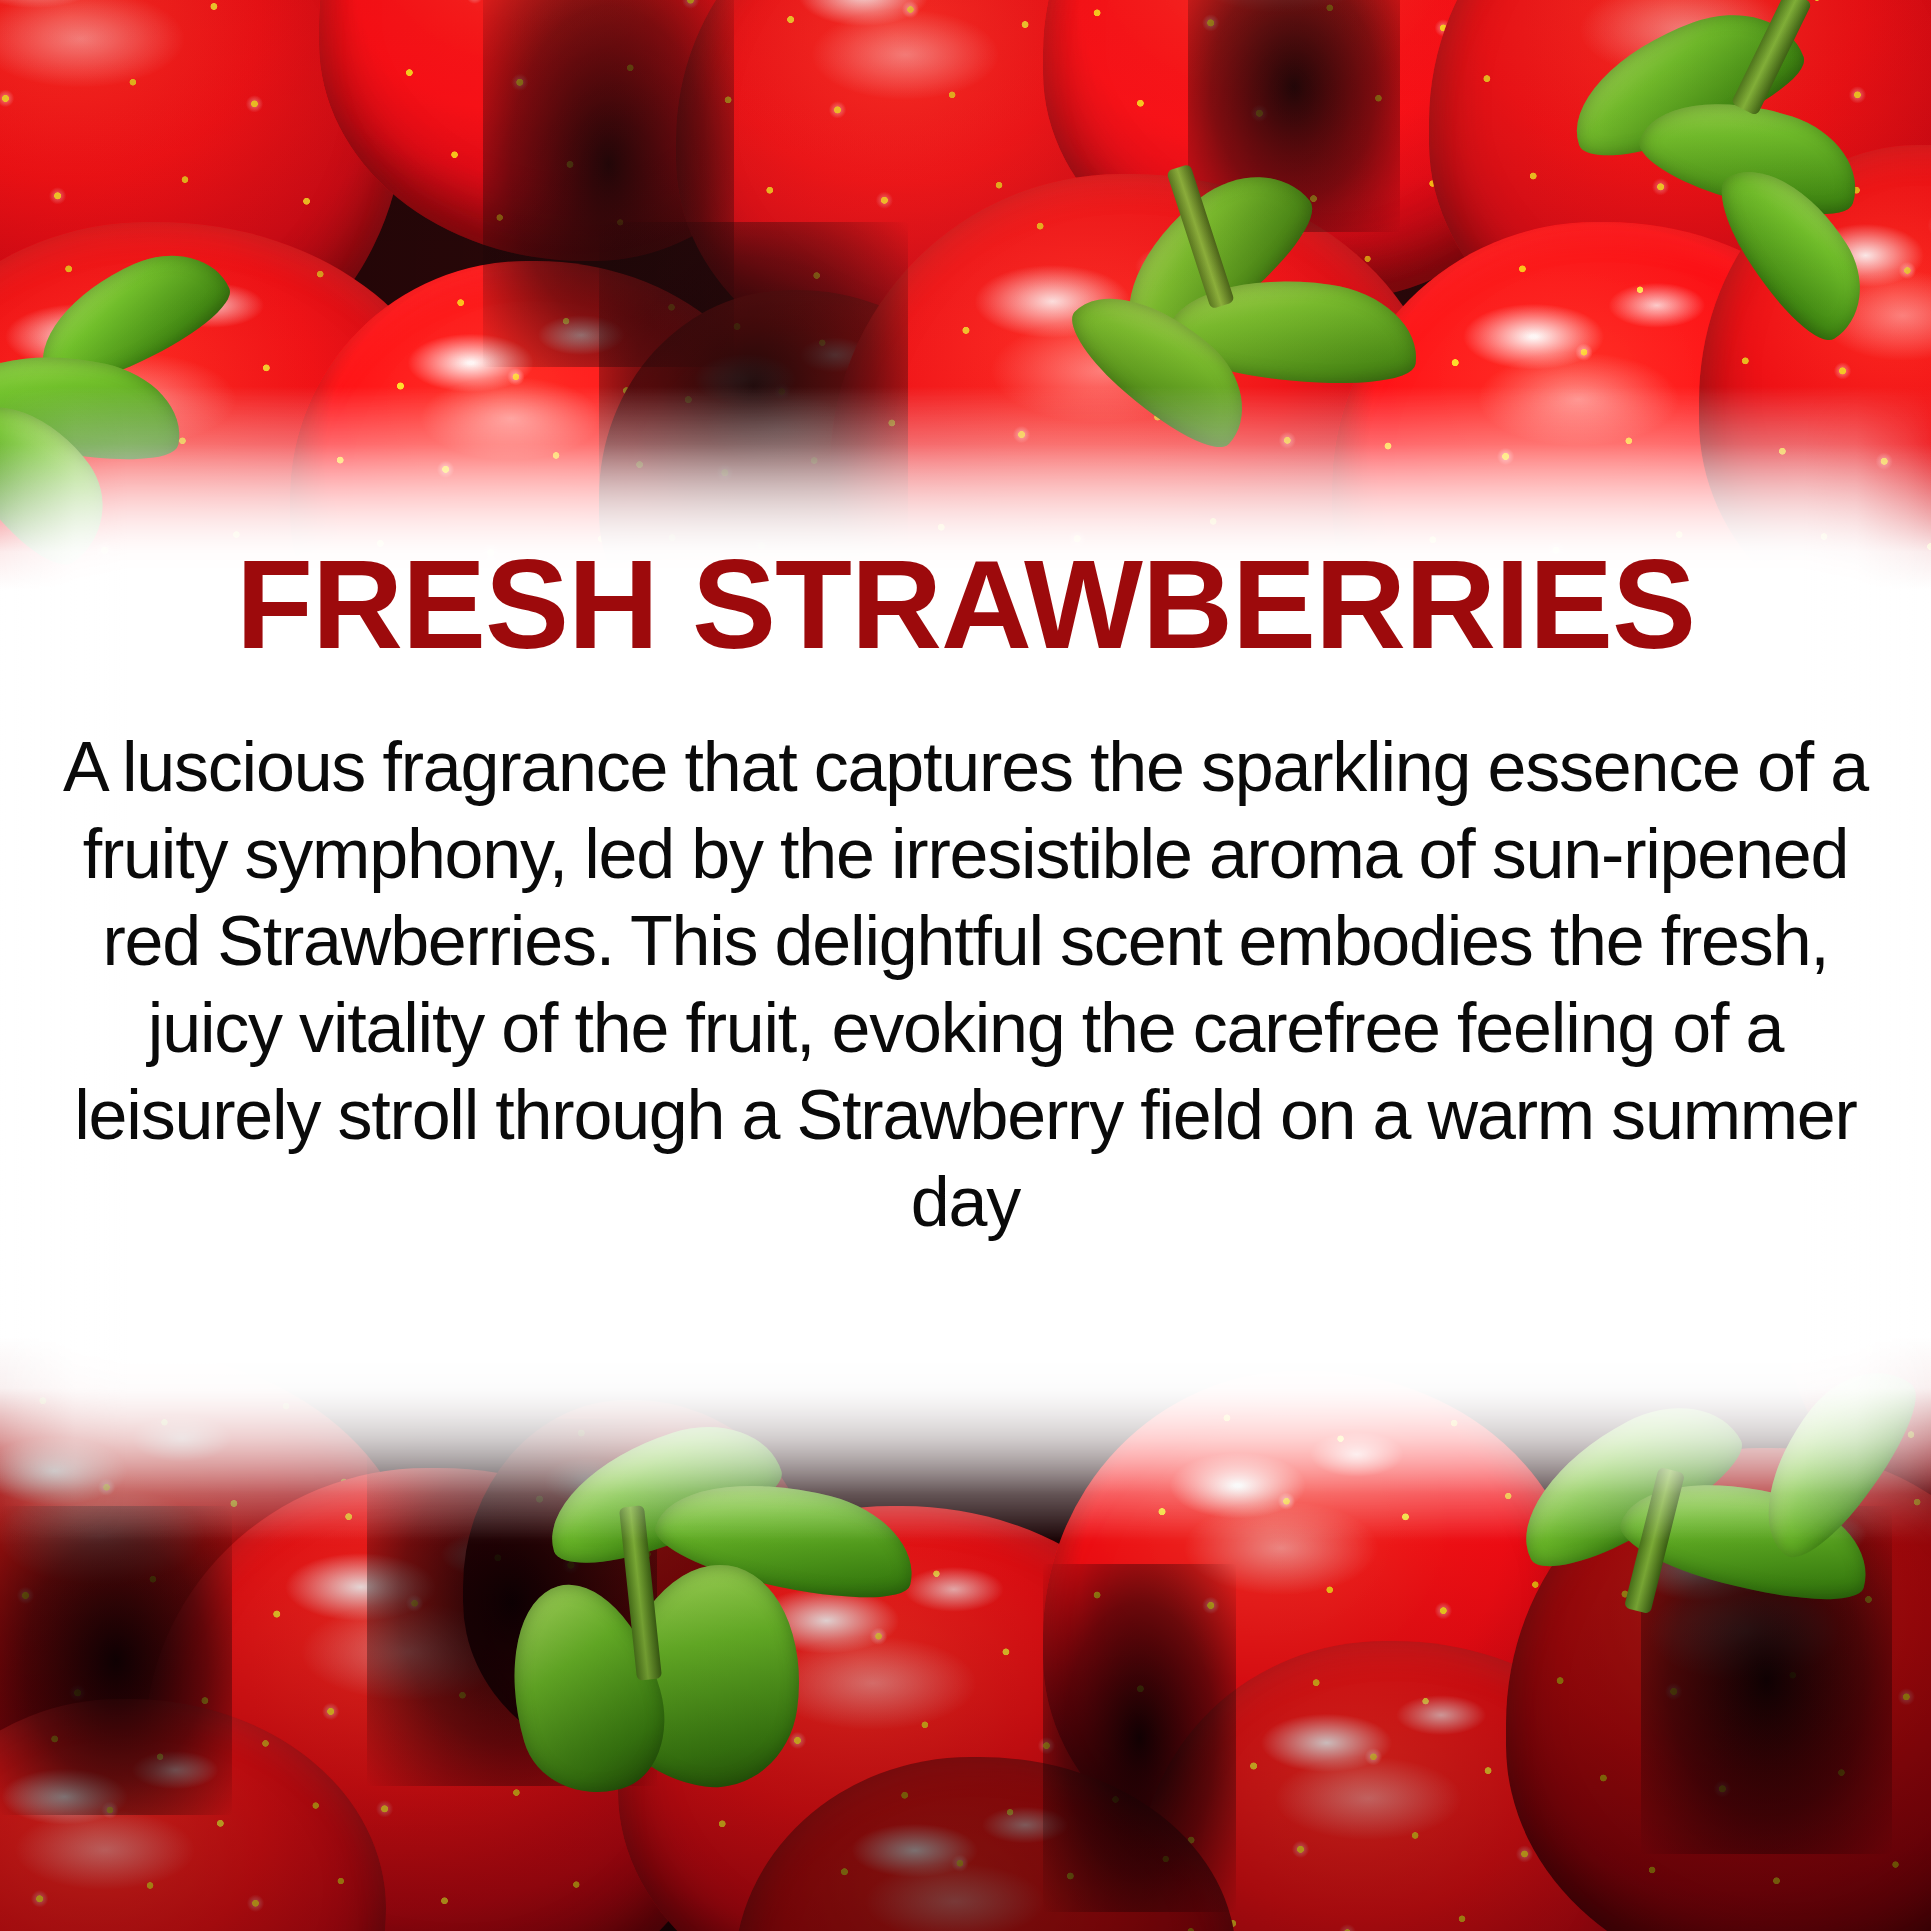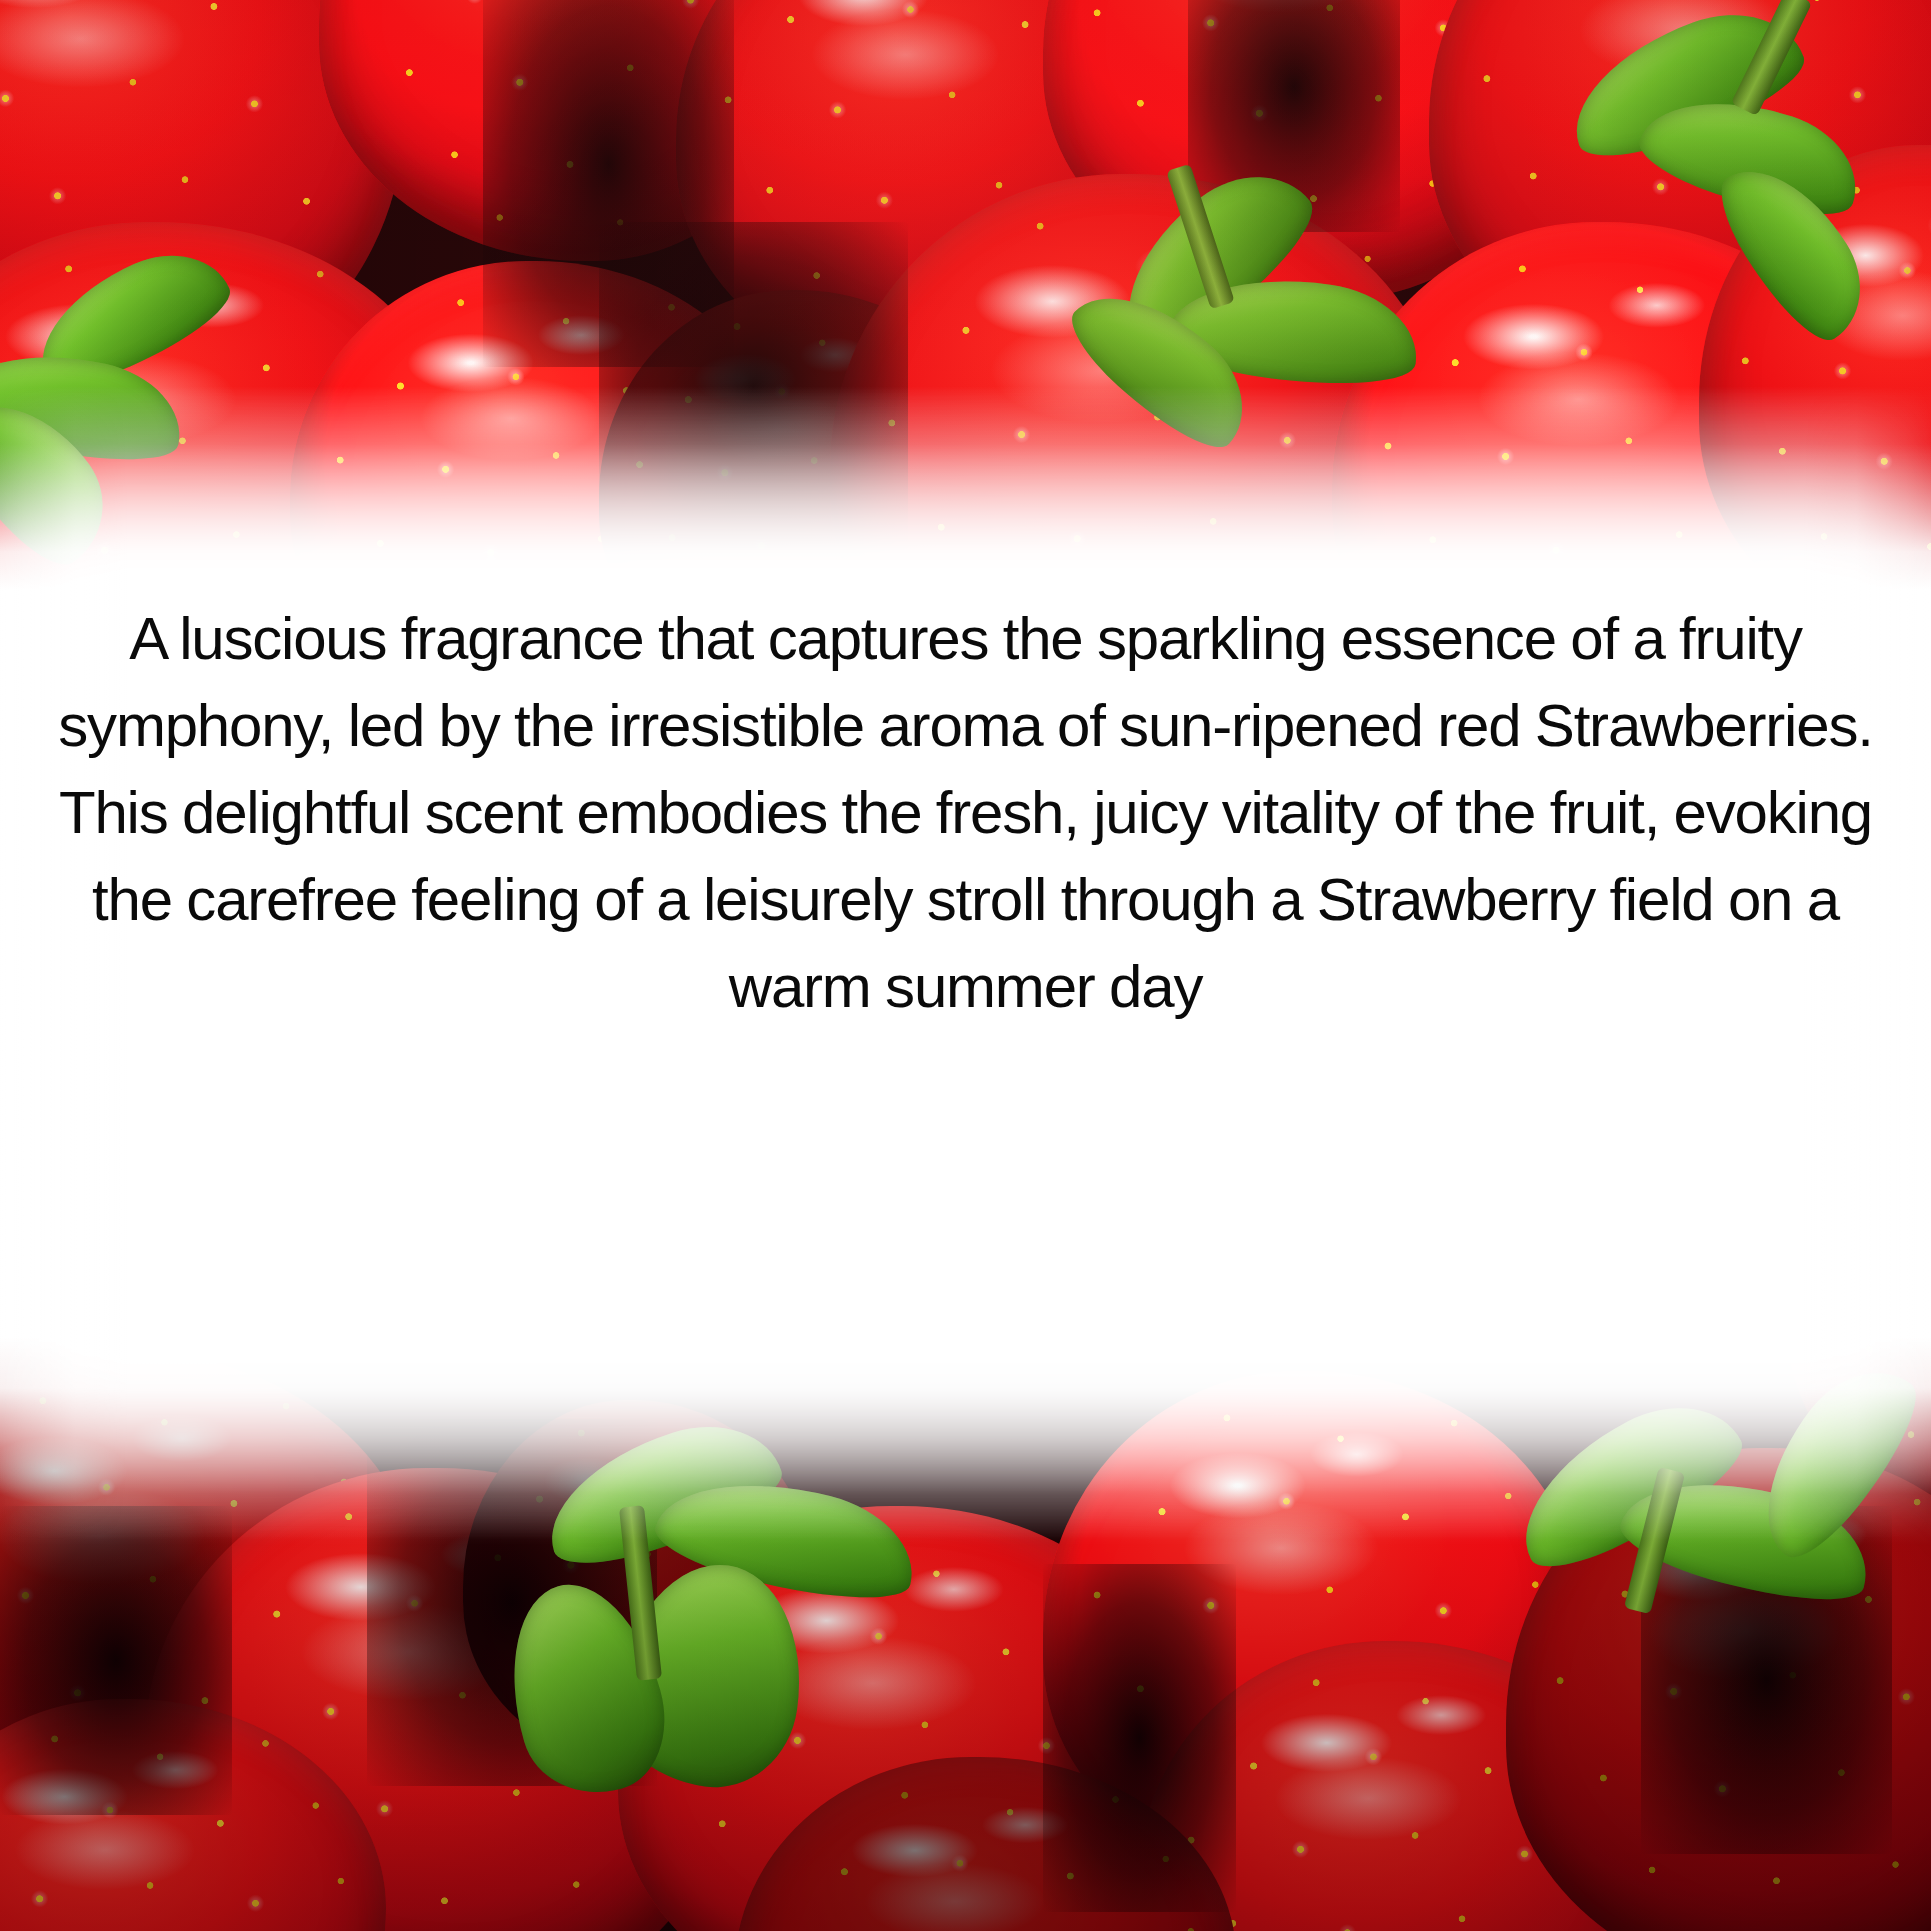--- a/index.html
+++ b/index.html
@@ -155,21 +155,21 @@
     margin: 0;
     font-size: 126px;
     line-height: 1.02;
     font-weight: 700;
     letter-spacing: -1px;
     color: #9d0a0c;
     white-space: nowrap;
   }
   .body-copy {
     margin: 54px 39px 0 39px;
-    font-size: 60px;
+    font-size: 70px;
     line-height: 87px;
     font-weight: 400;
     color: #0a0a0a;
     letter-spacing: -1.2px;
     word-spacing: -1px;
   }
 </style>
 </head>
 <body>
 
@@ -238,17 +238,18 @@
     <div class="leaf" style="left:1728px; top:1410px; width:212px; height:97px; transform:rotate(-52deg);"></div>
     <div class="stem" style="left:1641px; top:1468px; width:27px; height:145px; transform:rotate(14deg);"></div>
 
     <div class="grade"></div>
   </div>
 
   <div class="scrim"></div>
   <div class="scrim-sides"></div>
 
   <div class="content">
+    <h1 class="headline">FRESH STRAWBERRIES</h1>
     <p class="body-copy">A luscious fragrance that captures the sparkling essence of a fruity symphony, led by the irresistible aroma of sun-ripened red Strawberries. This delightful scent embodies the fresh, juicy vitality of the fruit, evoking the carefree feeling of a leisurely stroll through a Strawberry field on a warm summer day</p>
   </div>
 
 </div>
 
 
 </body></html>

